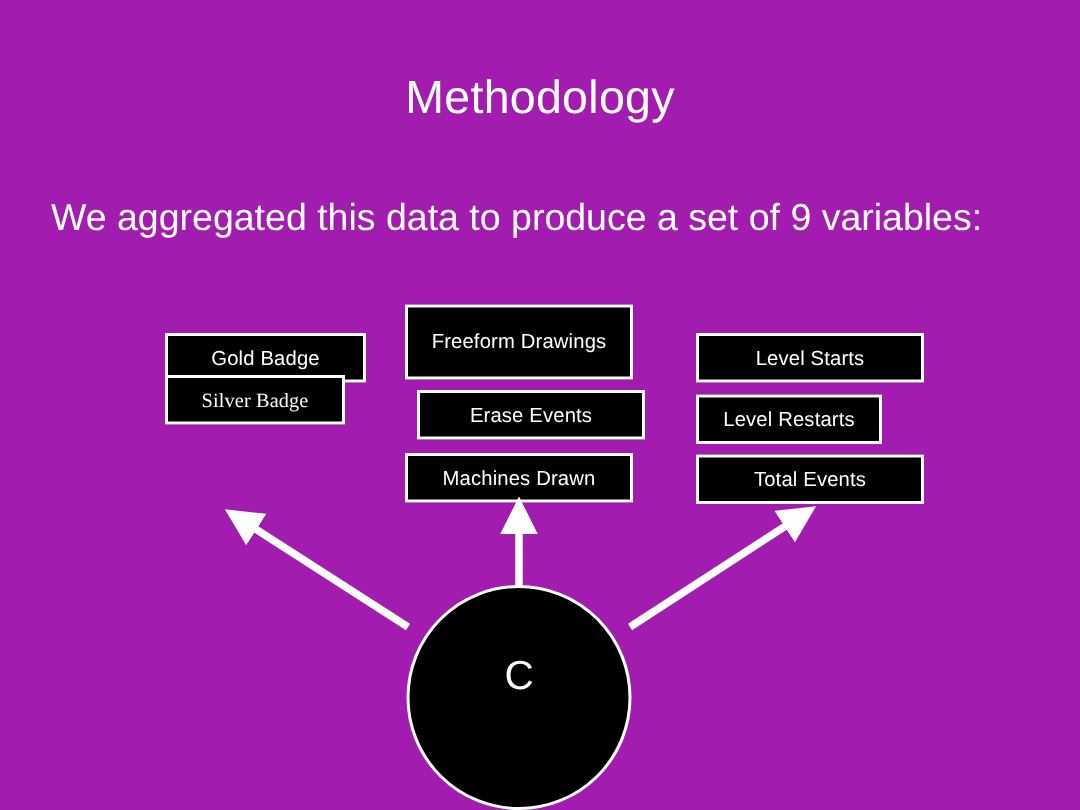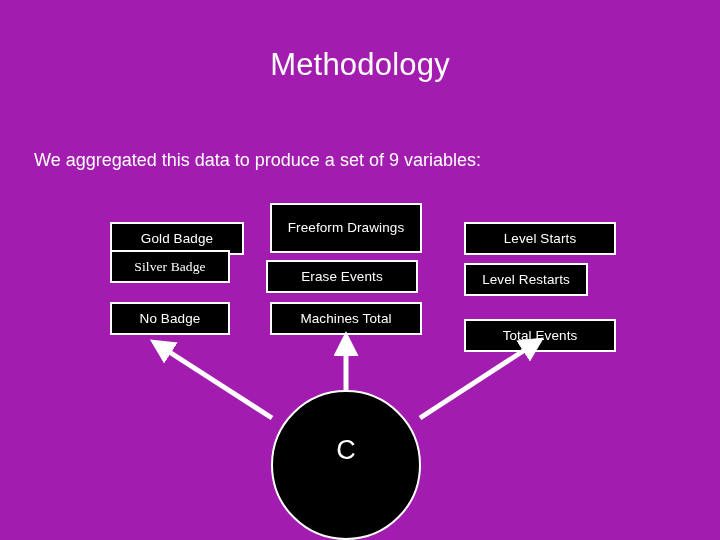--- a/index.html
+++ b/index.html
@@ -29,23 +29,23 @@
     width: 720px;
     text-align: center;
     font-size: 31px;
     font-weight: 400;
     letter-spacing: 0.2px;
     color: #ffffff;
   }
   .body-text {
     position: absolute;
     left: 34px;
-    top: 149px;
+    top: 129px;
     width: 640px;
-    font-size: 18px;
+    font-size: 25px;
     line-height: 1.33;
     color: #ffffff;
   }
   .box {
     position: absolute;
     box-sizing: border-box;
     border: 2px solid #ffffff;
     background: #000000;
     color: #ffffff;
     display: flex;
@@ -55,26 +55,26 @@
     font-size: 13.5px;
     line-height: 1.12;
     letter-spacing: 0.1px;
   }
   
   .b-gold   { left: 110px; top: 222px; width: 134px; height: 33px; }
   .b-silver { left: 110px; top: 250px; width: 120px; height: 33px; font-family: Liberation Serif, serif; }
   .b-nobadge{ left: 110px; top: 302px; width: 120px; height: 33px; }
   
   .b-freeform { left: 270px; top: 203px; width: 152px; height: 50px; }
-  .b-erase    { left: 266px; top: 260px; width: 152px; height: 33px; }
+  .b-erase    { left: 278px; top: 260px; width: 152px; height: 33px; }
   .b-machines { left: 270px; top: 302px; width: 152px; height: 33px; }
   
   .b-lstarts   { left: 464px; top: 222px; width: 152px; height: 33px; text-align: right; }
   .b-lrestarts { left: 464px; top: 263px; width: 124px; height: 33px; }
-  .b-tevents   { left: 464px; top: 303px; width: 152px; height: 33px; margin-top: 16px; }
+  .b-tevents   { left: 464px; top: 303px; width: 152px; height: 33px; }
 
   .circle {
     position: absolute;
     left: 271px;
     top: 390px;
     width: 150px;
     height: 150px;
     border: 2px solid #ffffff;
     border-radius: 50%;
     background: #000000;
@@ -105,32 +105,29 @@
   <div class="title">Methodology</div>
 
   <div class="body-text">We aggregated this data to produce a set of 9 variables:</div>
 
   <div class="box b-gold">
     <span>Gold Badge</span>
   </div>
   <div class="box b-silver">
     <span>Silver Badge</span>
   </div>
-  <div class="box b-nobadge">
-    <span>No Badge</span>
-  </div>
 
   <div class="box b-freeform">
     <span>Freeform Drawings</span>
   </div>
   <div class="box b-erase">
     <span>Erase Events</span>
   </div>
   <div class="box b-machines">
-    <span>Machines Total</span>
+    <span>Machines Drawn</span>
   </div>
 
   <div class="box b-lstarts">
     <span>Level Starts</span>
   </div>
   <div class="box b-lrestarts">
     <span>Level Restarts</span>
   </div>
   <div class="box b-tevents">
     <span>Total Events</span>

